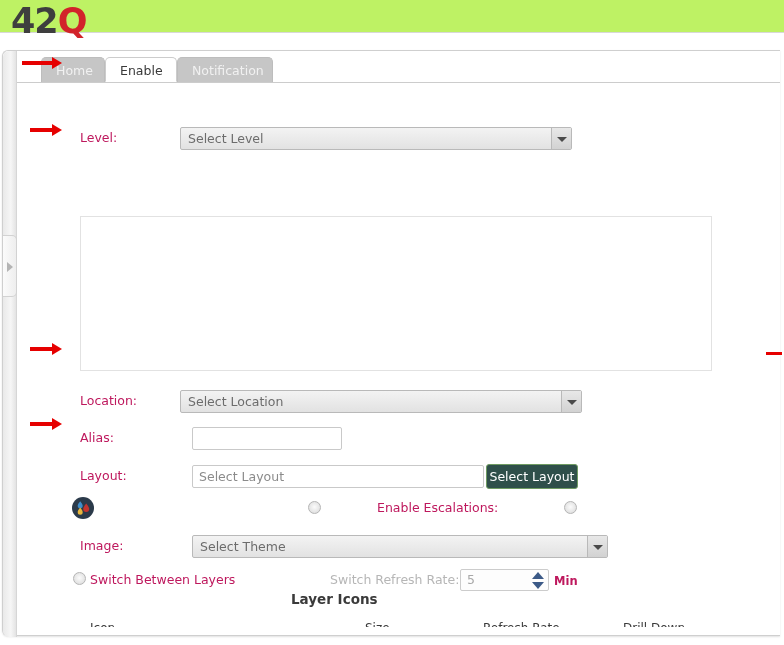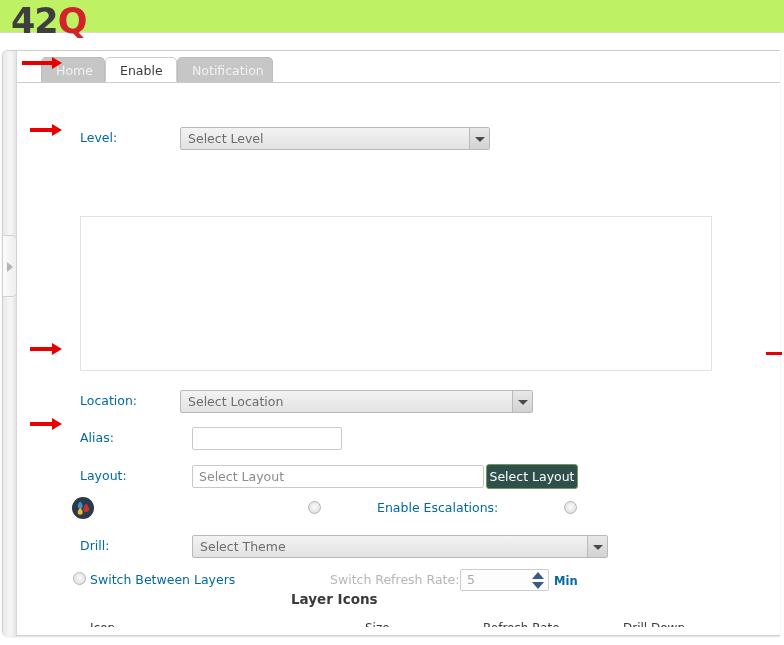--- a/index.html
+++ b/index.html
@@ -105,21 +105,21 @@
 
   
   .form {
     position: absolute; left: 0; top: 32px;
     width: 100%; height: 546px;
     background: #fff;
   }
   .lbl {
     position: absolute;
     font-size: 12.5px;
-    color: #0369a1;
+    color: #be185d;
     line-height: 22px;
     white-space: nowrap;
   }
 
   
   .sel {
     position: absolute;
     height: 23px;
     background: linear-gradient(to bottom,#f3f3f3,#e2e2e2);
     border: 1px solid #b9b9b9;
@@ -280,31 +280,31 @@
         <span>Enable</span>
       </div>
       <div class="tab inactive" id="tab-notif">
         <span>Notification</span>
       </div>
     </div>
 
     <div class="form">
 
       <div class="lbl" style="left:63px; top:44px;">Level:</div>
-      <div class="sel" style="left:163px; top:44px; width:310px;">
+      <div class="sel" style="left:163px; top:44px; width:392px;">
         <span class="selval">Select Level</span>
         <span class="arrowbtn">
             <i></i>
           </span>
       </div>
 
       <div class="preview-box"></div>
 
       <div class="lbl" style="left:63px; top:307px;">Location:</div>
-      <div class="sel" style="left:163px; top:307px; width:353px;">
+      <div class="sel" style="left:163px; top:307px; width:402px;">
         <span class="selval">Select Location</span>
         <span class="arrowbtn">
             <i></i>
           </span>
       </div>
 
       <div class="lbl" style="left:63px; top:344px;">Alias:</div>
       <div class="txt" style="left:175px; top:344px; width:150px;">
         <span class="ph"></span>
       </div>
@@ -322,21 +322,21 @@
           <path d="M8.2 4.2 C9.9 6.2 10.7 7.6 10.7 8.8 A2.5 2.5 0 0 1 5.7 8.8 C5.7 7.6 6.5 6.2 8.2 4.2 Z" fill="#3f8ecb"></path>
           <path d="M8.2 10.6 C9.9 12.6 10.7 14.0 10.7 15.2 A2.5 2.5 0 0 1 5.7 15.2 C5.7 14.0 6.5 12.6 8.2 10.6 Z" fill="#e8b63c"></path>
           <path d="M14.2 6.6 C16.2 9.0 17.2 10.7 17.2 12.1 A3 3 0 0 1 11.2 12.1 C11.2 10.7 12.2 9.0 14.2 6.6 Z" fill="#c4342f"></path>
         </svg>
       </div>
       <div class="radio" style="left:291px; top:418px;"></div>
 
       <div class="lbl" style="left:360px; top:414px;">Enable Escalations:</div>
       <div class="radio" style="left:547px; top:418px;"></div>
 
-      <div class="lbl" style="left:63px; top:452px;">Drill:</div>
+      <div class="lbl" style="left:63px; top:452px;">Image:</div>
       <div class="sel" style="left:175px; top:452px; width:416px;">
         <span class="selval">Select Theme</span>
         <span class="arrowbtn">
             <i></i>
           </span>
       </div>
 
       <div class="radio" style="left:56px; top:489px;"></div>
       <div class="lbl" style="left:313px; top:486px; color:#b6b6b6;">Switch Refresh Rate:</div>
 

